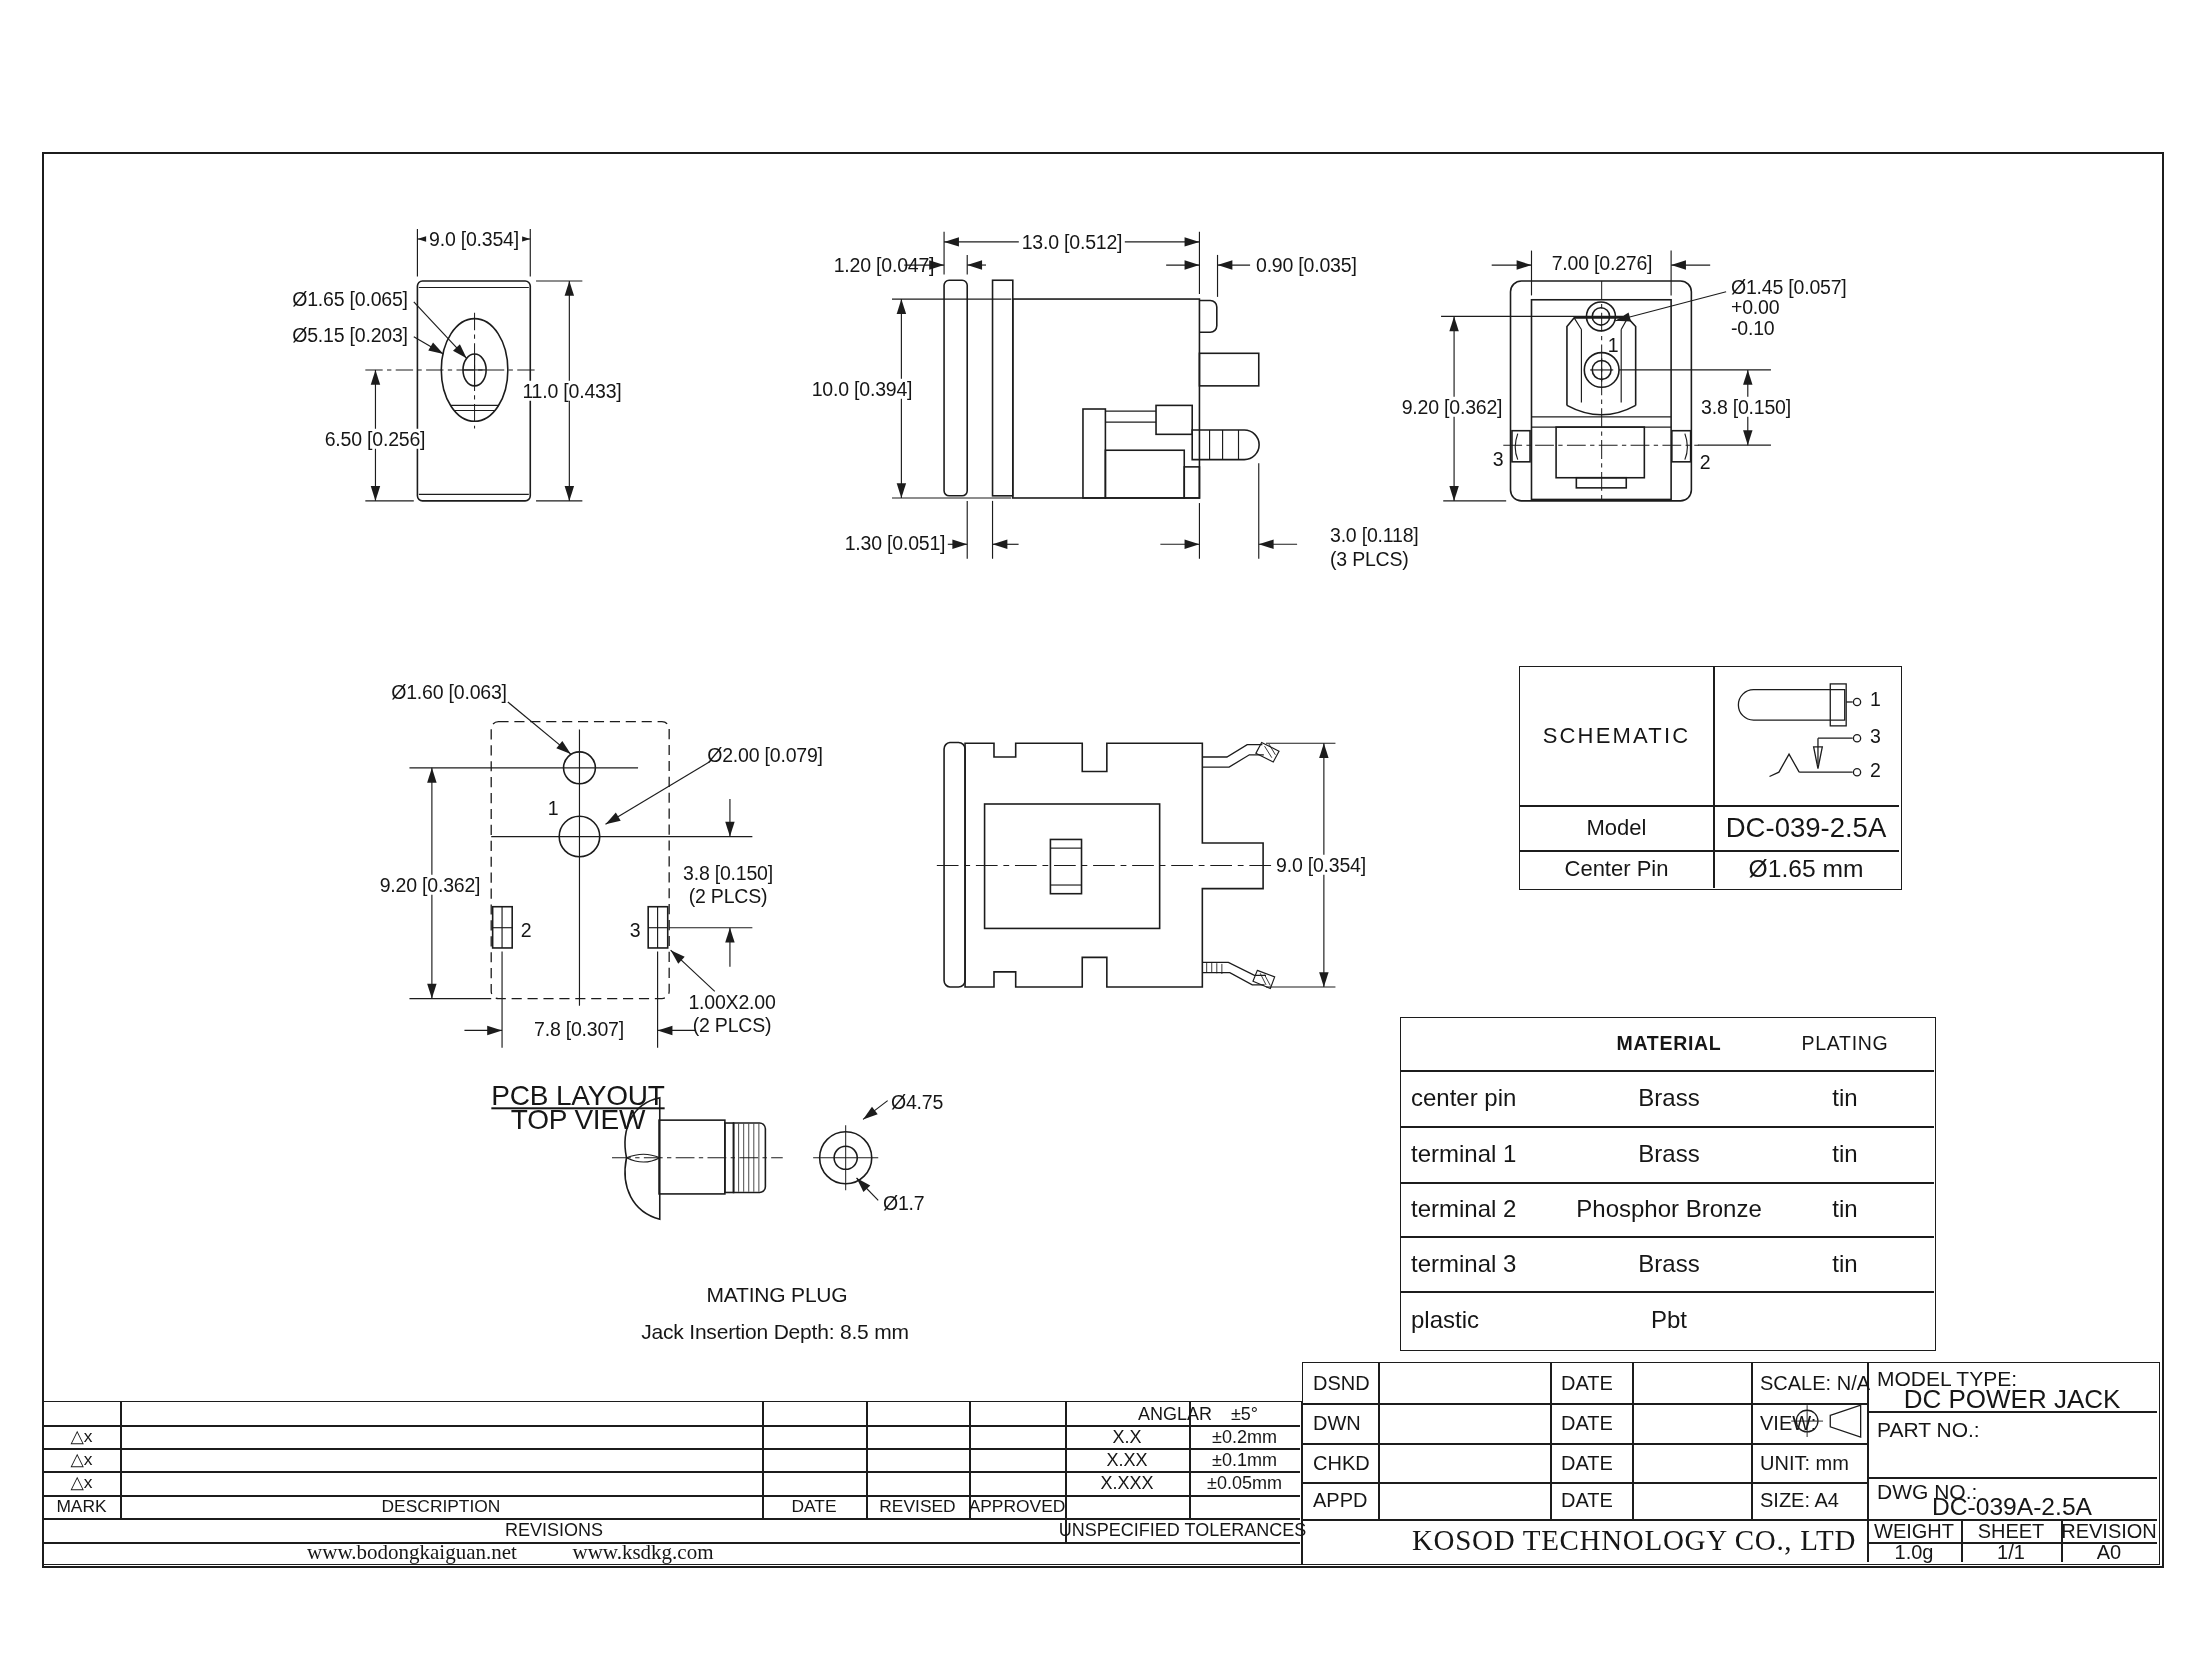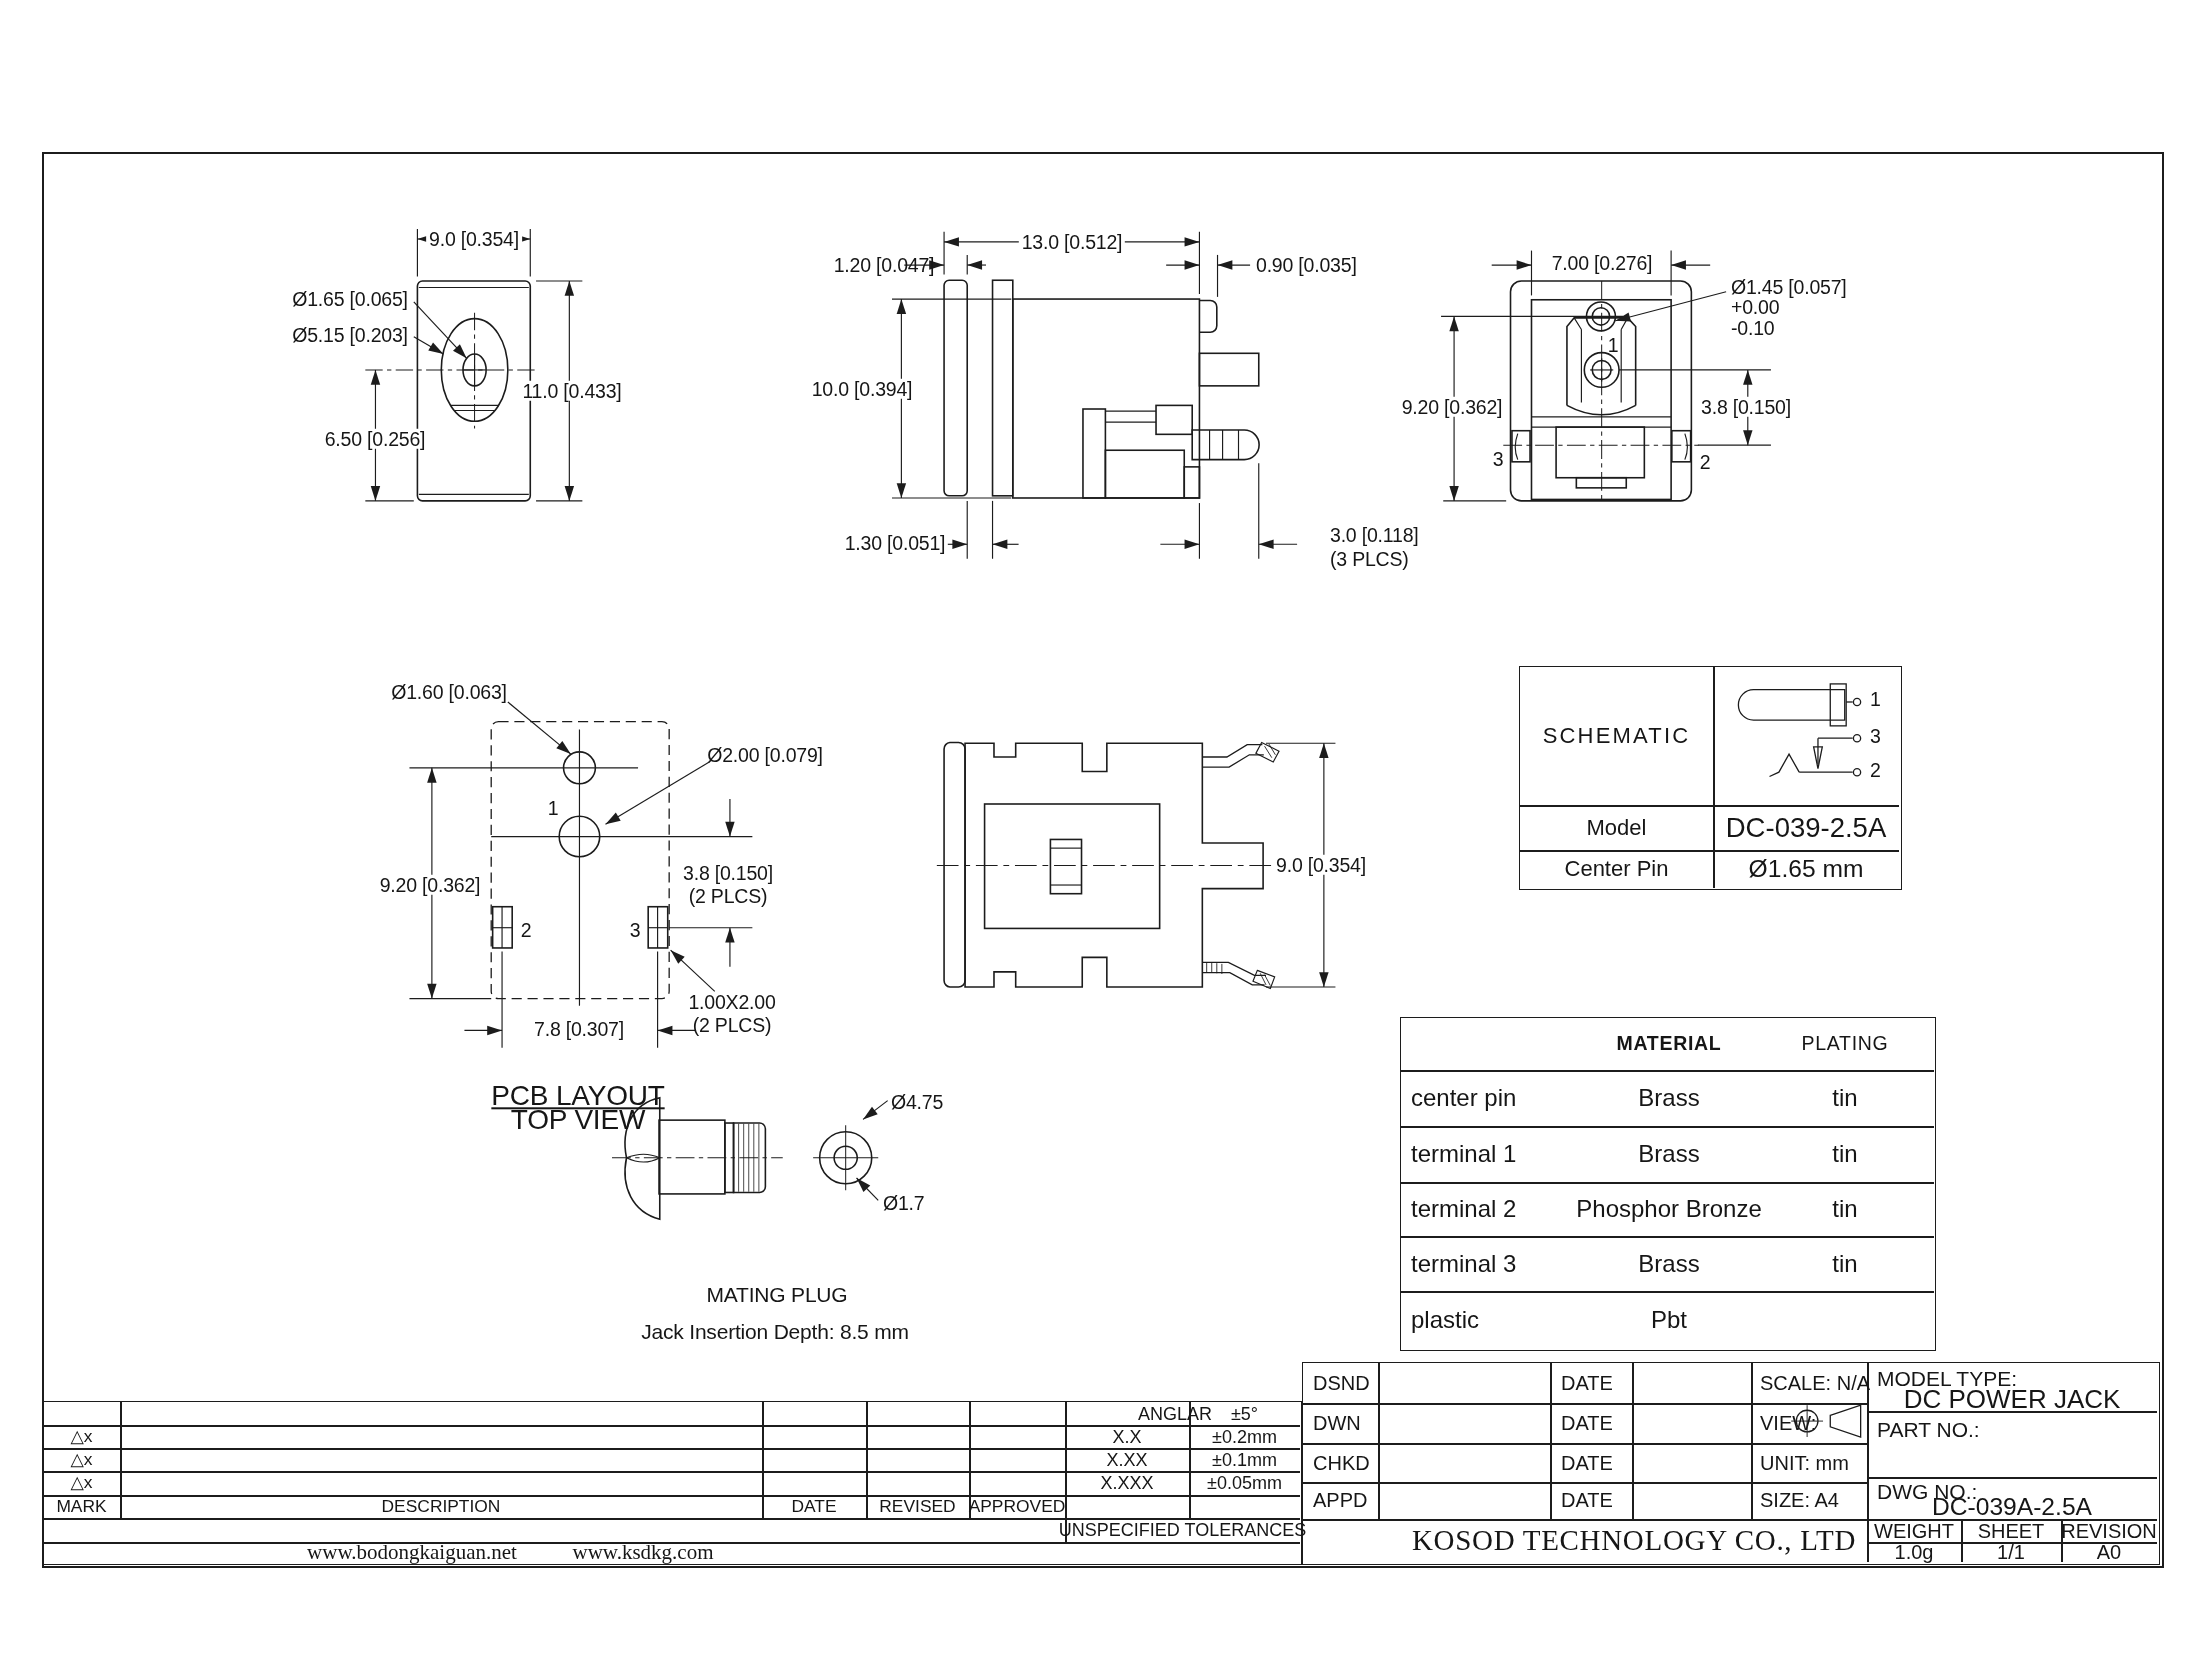--- a/index.html
+++ b/index.html
@@ -343,20 +343,21 @@
     <div class="cell f24" style="left:0;top:69px;width:77px;height:23px;">△x</div>
     <div class="cell f25" style="left:1022px;top:69px;width:124px;height:23px;">X.XXX</div>
     <div class="cell f25" style="left:1146px;top:69px;width:111px;height:23px;">±0.05mm</div>
 
     <div class="cell f24" style="left:0;top:93px;width:77px;height:24px;">MARK</div>
     <div class="cell f24" style="left:77px;top:93px;width:642px;height:24px;">DESCRIPTION</div>
     <div class="cell f24" style="left:719px;top:93px;width:104px;height:24px;">DATE</div>
     <div class="cell f24" style="left:823px;top:93px;width:103px;height:24px;">REVISED</div>
     <div class="cell f24" style="left:926px;top:93px;width:96px;height:24px;">APPROVED</div>
 
+    <div class="cell f25" style="left:0;top:116px;width:1022px;height:23px;">REVISIONS</div>
     <div class="cell f25" style="left:1022px;top:116px;width:235px;height:23px;">UNSPECIFIED TOLERANCES</div>
 
     <div class="cell f29 serif" style="left:239px;top:140px;width:260px;height:20px;">www.bodongkaiguan.net</div>
     <div class="cell f29 serif" style="left:506px;top:140px;width:188px;height:20px;">www.ksdkg.com</div>
   </div>
 
   <div id="labels">
       <div class="lbl bg" style="left: 474px; top: 239px;">9.0 [0.354]</div>
       <div class="lbl " style="left: 350px; top: 299px;">Ø1.65 [0.065]</div>
       <div class="lbl " style="left: 350px; top: 335px;">Ø5.15 [0.203]</div>

